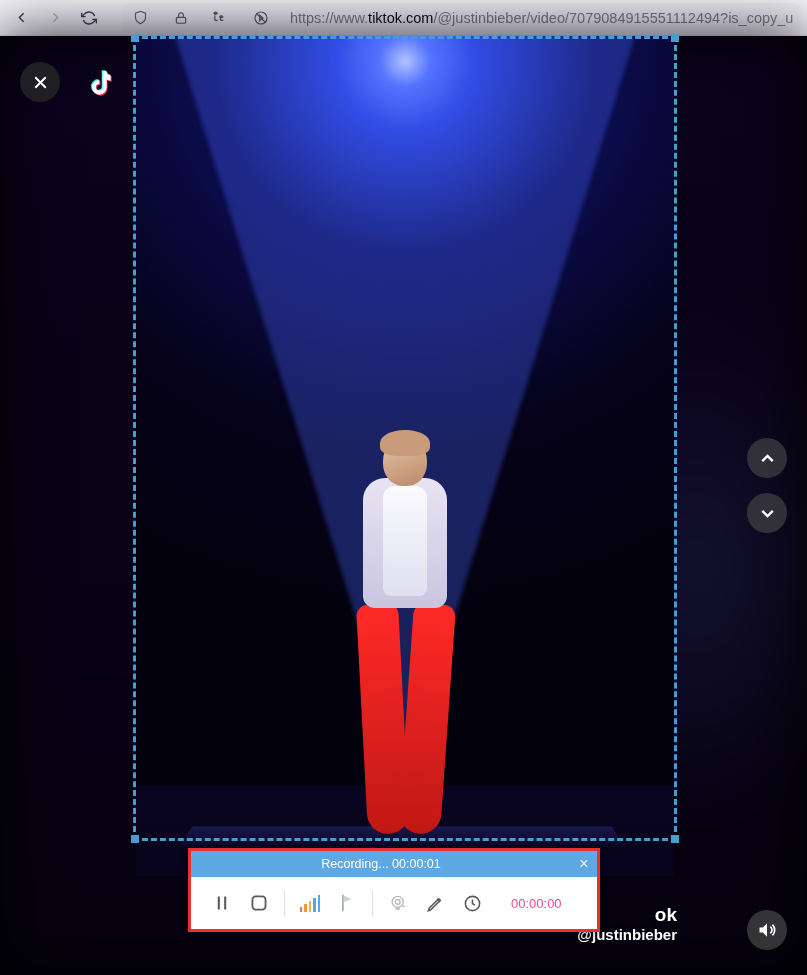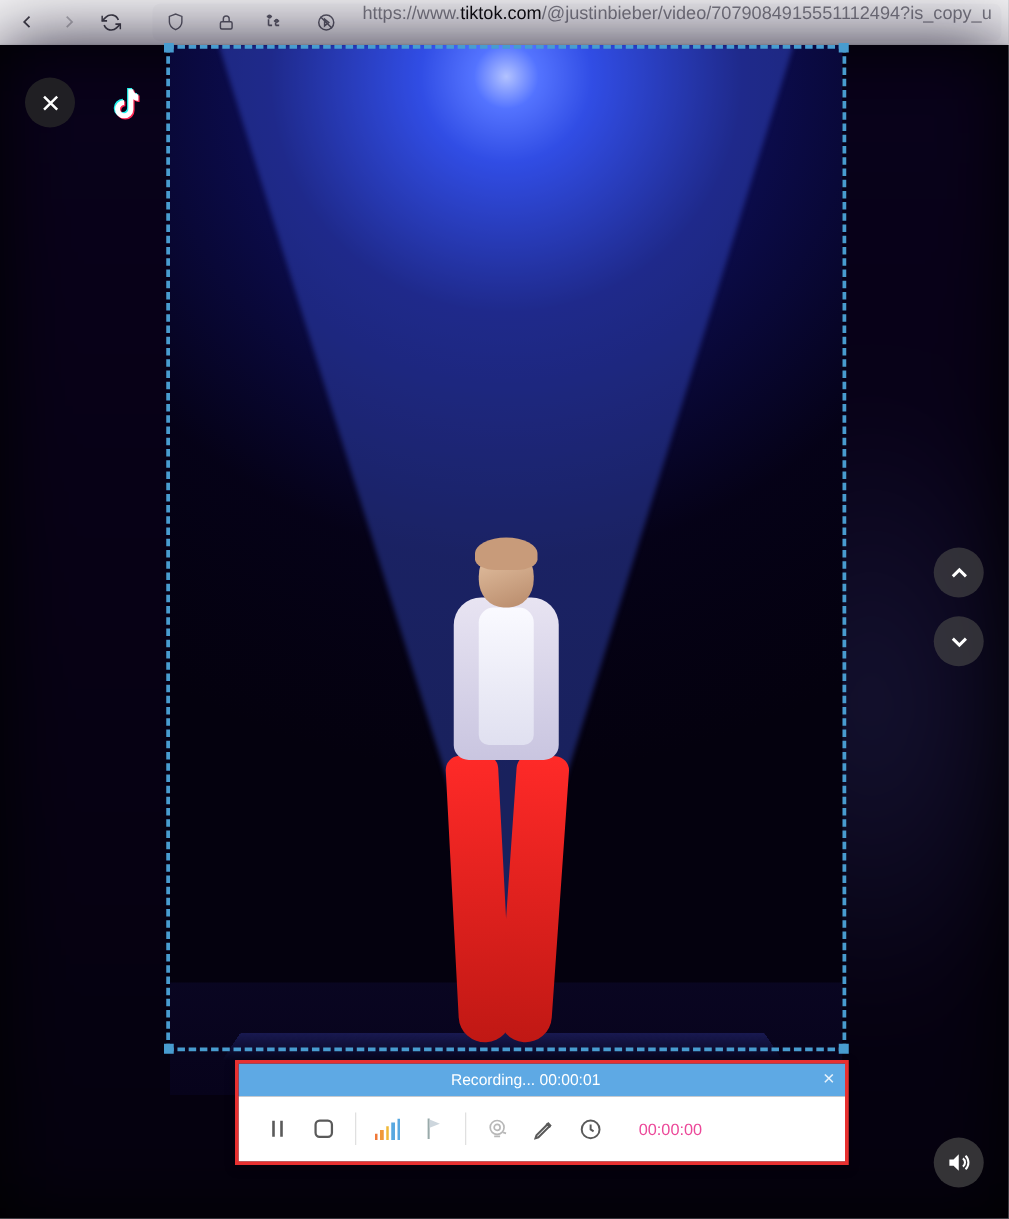--- a/index.html
+++ b/index.html
@@ -1,20 +1,20 @@
 <!DOCTYPE html>
 <html><head>
   <meta charset="utf-8">
   <style>
     * { box-sizing: border-box; margin: 0; padding: 0; }
     body { font-family: -apple-system, BlinkMacSystemFont, "Segoe UI", Arial, sans-serif; width: 807px; height: 975px; overflow: hidden; background: #f9f9fa; }
     .browser-bar { height: 36px; display: flex; align-items: center; gap: 4px; padding: 0 6px; background: #f5f5f6; border-bottom: 1px solid #e5e5e6; }
     .nav-btn { width: 30px; height: 30px; display: flex; align-items: center; justify-content: center; border-radius: 4px; background: transparent; cursor: pointer; }
     .nav-btn.disabled svg { opacity: .35; }
-    .addr-group { flex: 1; display: flex; gap: 18px; background: #f0f0f2; border-radius: 6px; padding: 0 8px; height: 30px; margin-left: 14px; overflow: hidden; }
+    .addr-group { flex: 1; display: flex; align-items: center; gap: 18px; background: #f0f0f2; border-radius: 6px; padding: 0 8px; height: 30px; margin-left: 14px; overflow: hidden; }
     .addr-icon { width: 22px; display: flex; align-items: center; justify-content: center; color: #5b5b66; }
     .addr-text { color: #7c7c84; font-size: 14.5px; white-space: nowrap; overflow: hidden; }
     .addr-text .host { color: #0c0c0d; }
     .content { position: relative; width: 807px; height: 939px; background: #000; }
     .video-bg { position: absolute; inset: 0; background: linear-gradient(180deg, rgba(10,2,30,.9), rgba(5,1,15,.95)); filter: blur(30px); }
     .video-bg::after { content: ""; position: absolute; right: -40px; top: 270px; width: 300px; height: 520px; background: radial-gradient(ellipse at center, rgba(120,140,255,.12), transparent 70%); }
     .video { position: absolute; left: 136px; top: 0px; width: 538px; height: 840px; background: #04010e; overflow: hidden; }
     .video::before { content: ""; position: absolute; inset: 0; background: radial-gradient(circle at 50% 3%, #e8f1ff 0%, #5b7bff 3%, #2742d8 8%, rgba(20,25,150,.5) 22%, rgba(10,5,60,.2) 45%, transparent 65%); }
     .beam { position: absolute; top: 0; left: 50%; transform: translateX(-50%); width: 0; height: 0; border-left: 230px solid transparent; border-right: 230px solid transparent; border-top: 740px solid rgba(70,100,255,.33); filter: blur(2px); }
     .crowd { position: absolute; bottom: 0; left: 0; right: 0; height: 90px; background: linear-gradient(180deg, rgba(25,20,90,.25), rgba(10,5,40,.5)); }
@@ -33,21 +33,21 @@
     .sel-handle.tl { top: -5px; left: -5px; } .sel-handle.tr { top: -5px; right: -5px; }
     .sel-handle.bl { bottom: -5px; left: -5px; } .sel-handle.br { bottom: -5px; right: -5px; }
     .close-btn { position: absolute; top: 26px; left: 20px; width: 40px; height: 40px; background: rgba(40,40,40,.78); border-radius: 50%; display: flex; align-items: center; justify-content: center; cursor: pointer; }
     .tiktok-logo { position: absolute; top: 26px; left: 84px; width: 40px; height: 40px; border-radius: 50%; display: flex; align-items: center; justify-content: center; cursor: pointer; }
     .report-btn { position: absolute; top: 24px; right: 22px; padding: 9px 17px 9px 14px; background: rgba(50,50,50,.78); color: #fff; font-size: 14px; font-weight: 700; border-radius: 20px; display: flex; align-items: center; gap: 7px; cursor: pointer; }
     .nav-arrow { position: absolute; right: 20px; width: 40px; height: 40px; background: rgba(70,70,70,.65); border-radius: 50%; display: flex; align-items: center; justify-content: center; cursor: pointer; }
     .nav-arrow.up { top: 402px; } .nav-arrow.down { top: 457px; }
     .volume-btn { position: absolute; right: 20px; bottom: 25px; width: 40px; height: 40px; background: rgba(70,70,70,.72); border-radius: 50%; display: flex; align-items: center; justify-content: center; cursor: pointer; }
     .watermark { position: absolute; right: 130px; bottom: 30px; color: #fff; font-size: 19px; font-weight: 700; text-align: right; line-height: 1.25; text-shadow: 0 0 4px rgba(0,0,0,.5); }
     .watermark .handle { font-size: 15px; font-weight: 600; }
-    .recorder { position: absolute; left: 188px; top: 812px; width: 491px; border: 3px solid #e83030; box-shadow: 0 2px 8px rgba(0,0,0,.3); }
+    .recorder { position: absolute; left: 188px; top: 812px; width: 412px; border: 3px solid #e83030; box-shadow: 0 2px 8px rgba(0,0,0,.3); }
     .rec-title { height: 26px; background: #5ea9e4; color: #fff; font-size: 12.5px; display: flex; align-items: center; }
     .rec-title span:first-child { flex: 1; text-align: center; }
     .rec-close { width: 26px; text-align: center; cursor: pointer; color: rgba(255,255,255,.85); font-size: 16px; }
     .rec-body { height: 52px; background: #fff; display: flex; align-items: center; padding: 0 14px; gap: 3px; }
     .rec-btn { width: 34px; height: 34px; display: flex; align-items: center; justify-content: center; cursor: pointer; color: #5a5a5a; }
     .rec-sep { width: 1px; height: 26px; background: #e0e0e0; margin: 0 5px; }
     .rec-time { font-size: 13px; color: #ec4899; margin-left: 19px; }
     .audio-bars { display: flex; align-items: flex-end; gap: 2px; height: 17px; }
     .audio-bars i { width: 2.5px; }
     .audio-bars i:nth-child(1){height:5px;background:#f07838} .audio-bars i:nth-child(2){height:8px;background:#f09838}
@@ -114,20 +114,24 @@
           <div class="p-leg left"></div>
           <div class="p-leg right"></div>
         </div>
       <div class="p-torso"></div>
         <div class="p-vest"></div>
         <div class="p-head"></div>
         <div class="p-cap"></div>
     </div>
   </div>
 
+  <div class="watermark">
+    <div>ok</div>
+    <div class="handle">@justinbieber</div>
+  </div>
 
   <div class="sel-box">
     <div class="sel-handle tl"></div>
     <div class="sel-handle tr"></div>
     <div class="sel-handle bl"></div>
     <div class="sel-handle br"></div>
   </div>
 
   <div class="close-btn">
     <svg width="21" height="21" viewBox="0 0 24 24" stroke="#fff" stroke-width="2.3">

